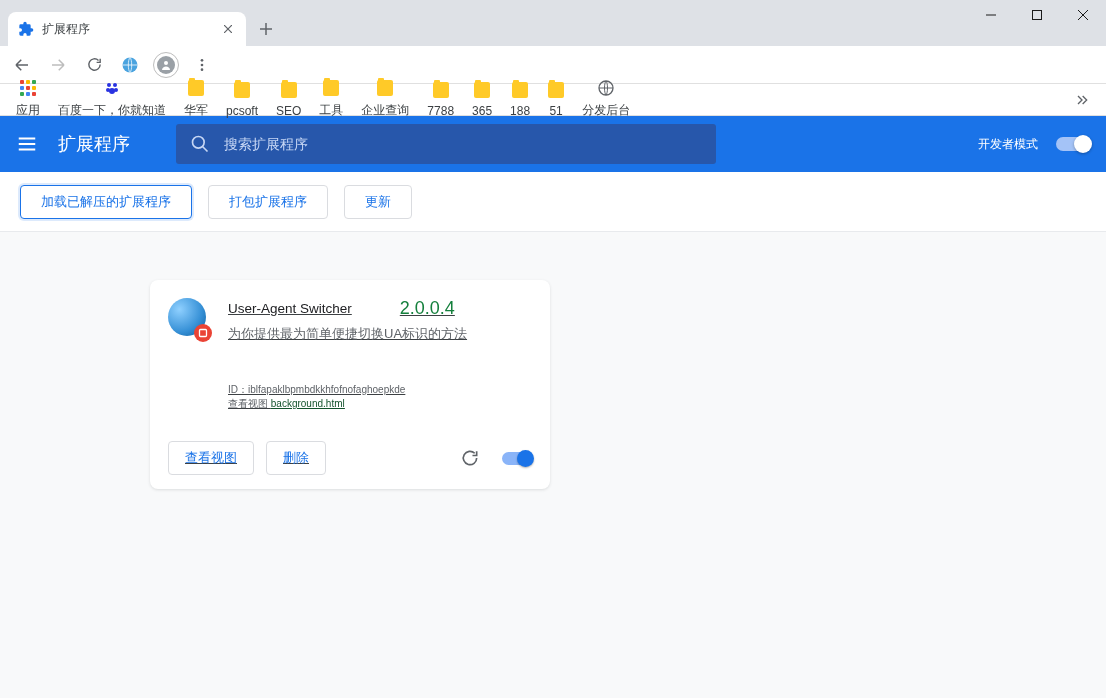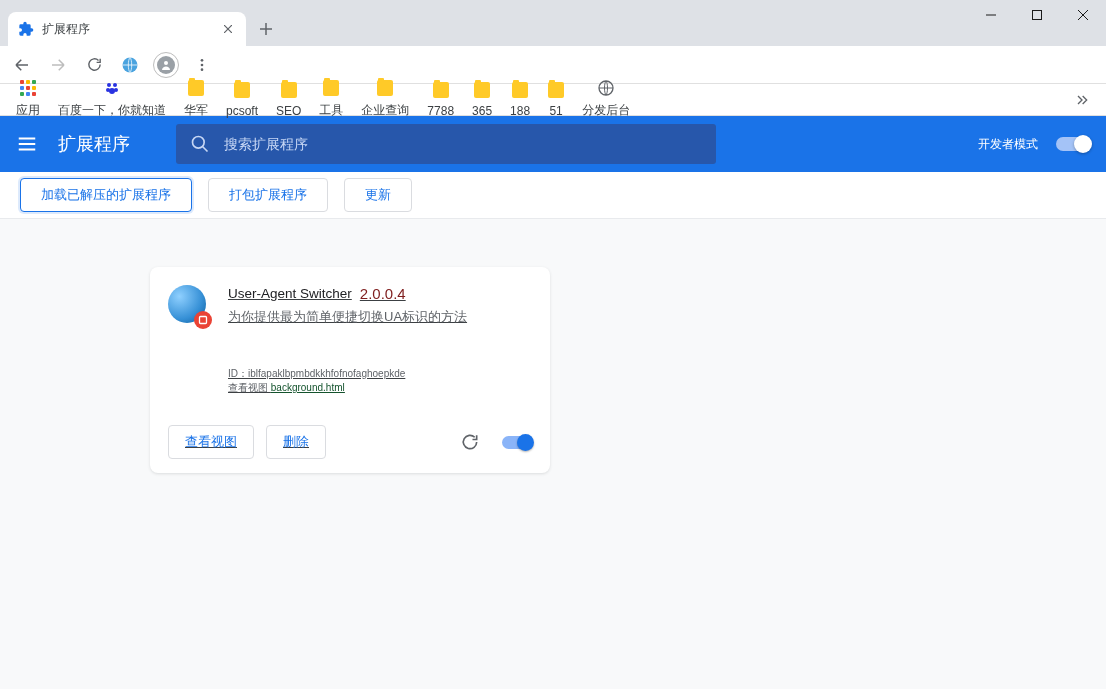--- a/index.html
+++ b/index.html
@@ -41,33 +41,33 @@
   .menu-icon { width:24px; color:#fff; }
   .ext-title { font-size: 18px; font-weight: 400; }
   .searchbox { flex: 0 0 auto; width: 540px; margin-left: 28px; height: 40px; background: #2757ab; border-radius: 3px; display: flex; align-items: center; padding: 0 14px; gap: 14px;}
   .searchbox input { background: transparent; border: none; outline: none; color: #fff; font-size: 14px; width:100%;}
   .searchbox input::placeholder { color: #c7d7f5; }
   .spacer { flex: 1; }
   .dev-label { font-size: 12px; }
   .toggle { width: 34px; height: 14px; background: #a4c3f7; border-radius: 8px; position: relative; }
   .toggle .knob { width: 18px; height: 18px; background: #fff; border-radius: 50%; position: absolute; top: -2px; right: -2px; box-shadow: 0 1px 3px rgba(0,0,0,.3); }
   
-  .actions-row { height: 47px; background: #fff; display: flex; align-items: center; padding: 0 20px; gap: 16px; border-bottom: 1px solid #e8eaed;}
+  .actions-row { height: 60px; background: #fff; display: flex; align-items: center; padding: 0 20px; gap: 16px; border-bottom: 1px solid #e8eaed;}
   .action-btn { height: 34px; padding: 0 20px; border: 1px solid #dadce0; border-radius: 4px; background: #fff; color: #1a73e8; font-size: 13px; display:flex;align-items:center;}
   .action-btn.primary { border: 1px solid #1a73e8; box-shadow: 0 0 0 2px rgba(26,115,232,.15);}
   
   .content { background: #f8f9fa; padding: 48px 0 0 150px; height: calc(698px - 10px - 36px - 38px - 32px - 56px - 56px); text-decoration: underline; }
   .card { width: 400px; background: #fff; border-radius: 8px; box-shadow: 0 1px 3px rgba(60,64,67,.15); padding: 18px 18px 14px 18px; font-size: 13px; color: #5f6368;}
   .card-top { display: flex; gap: 18px; }
   .ext-icon-wrap { width: 42px; height: 42px; position: relative; }
   .globe { width:38px;height:38px;border-radius:50%;background: radial-gradient(circle at 30% 30%, #8fd0ff, #3690d6 60%, #0a5a99);}
   .err-badge { position:absolute;right:-2px;bottom:-2px;width:18px;height:18px;background:#ea4335;border-radius:50%;display:flex;align-items:center;justify-content:center;color:#fff;font-size:10px;}
   .card-title-row { display:flex; align-items:center; gap:8px; }
   .card-title { color:#202124; font-size:13.5px; }
-  .card-ver { color:#7f1d1d; font-size:15px;}
+  .card-ver { color:#15803d; font-size:18px;margin-left:40px;}
   .card-desc { color:#5f6368; margin-top:6px; font-size:13px;}
   .card-mid { margin:40px 0 0 60px; font-size:10px;}
   .card-mid .link { color:#14532d; }
   .card-bottom { display:flex; align-items:center; gap:12px; margin-top:30px;}
   .card-btn { height: 34px; padding: 0 16px; border:1px solid #dadce0; border-radius:4px; background:#fff; color:#1a73e8; font-size:13px; display:flex;align-items:center;}
   .card-spacer { flex:1; }
   .reload { width:20px;height:20px;color:#5f6368; }
   .toggle2 { width: 30px; height: 13px; background: #8ab4f8; border-radius: 8px; position: relative; margin-left:10px;}
   .toggle2 .knob { width:17px;height:17px;background:#1a73e8;border-radius:50%;position:absolute;top:-2px;right:-2px;box-shadow:0 1px 2px rgba(0,0,0,.3);}
   svg { display:block; }

